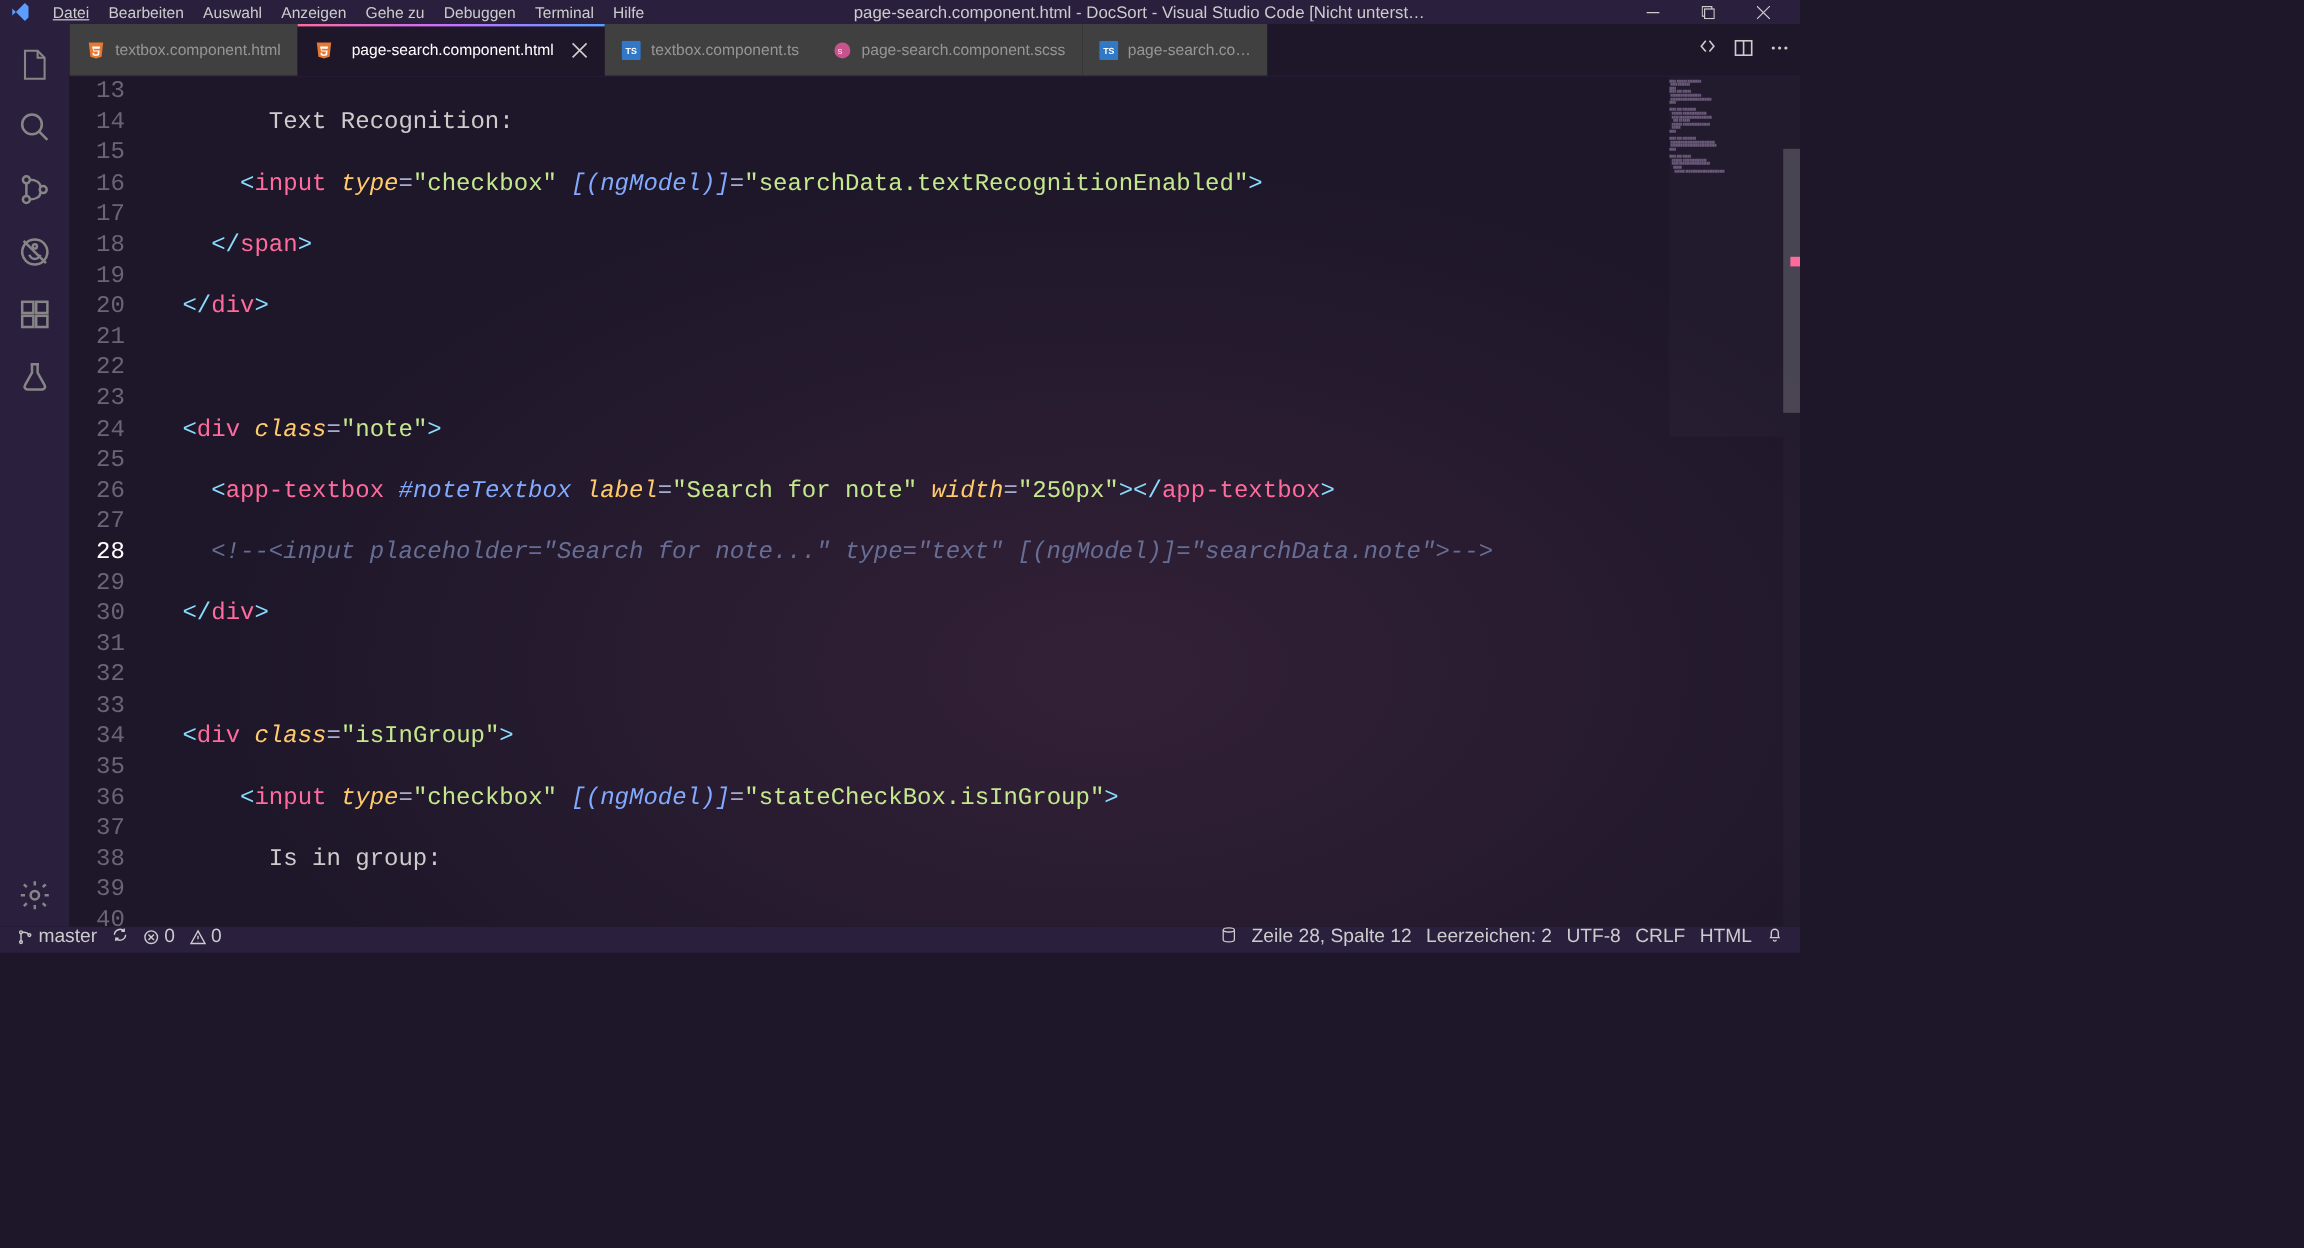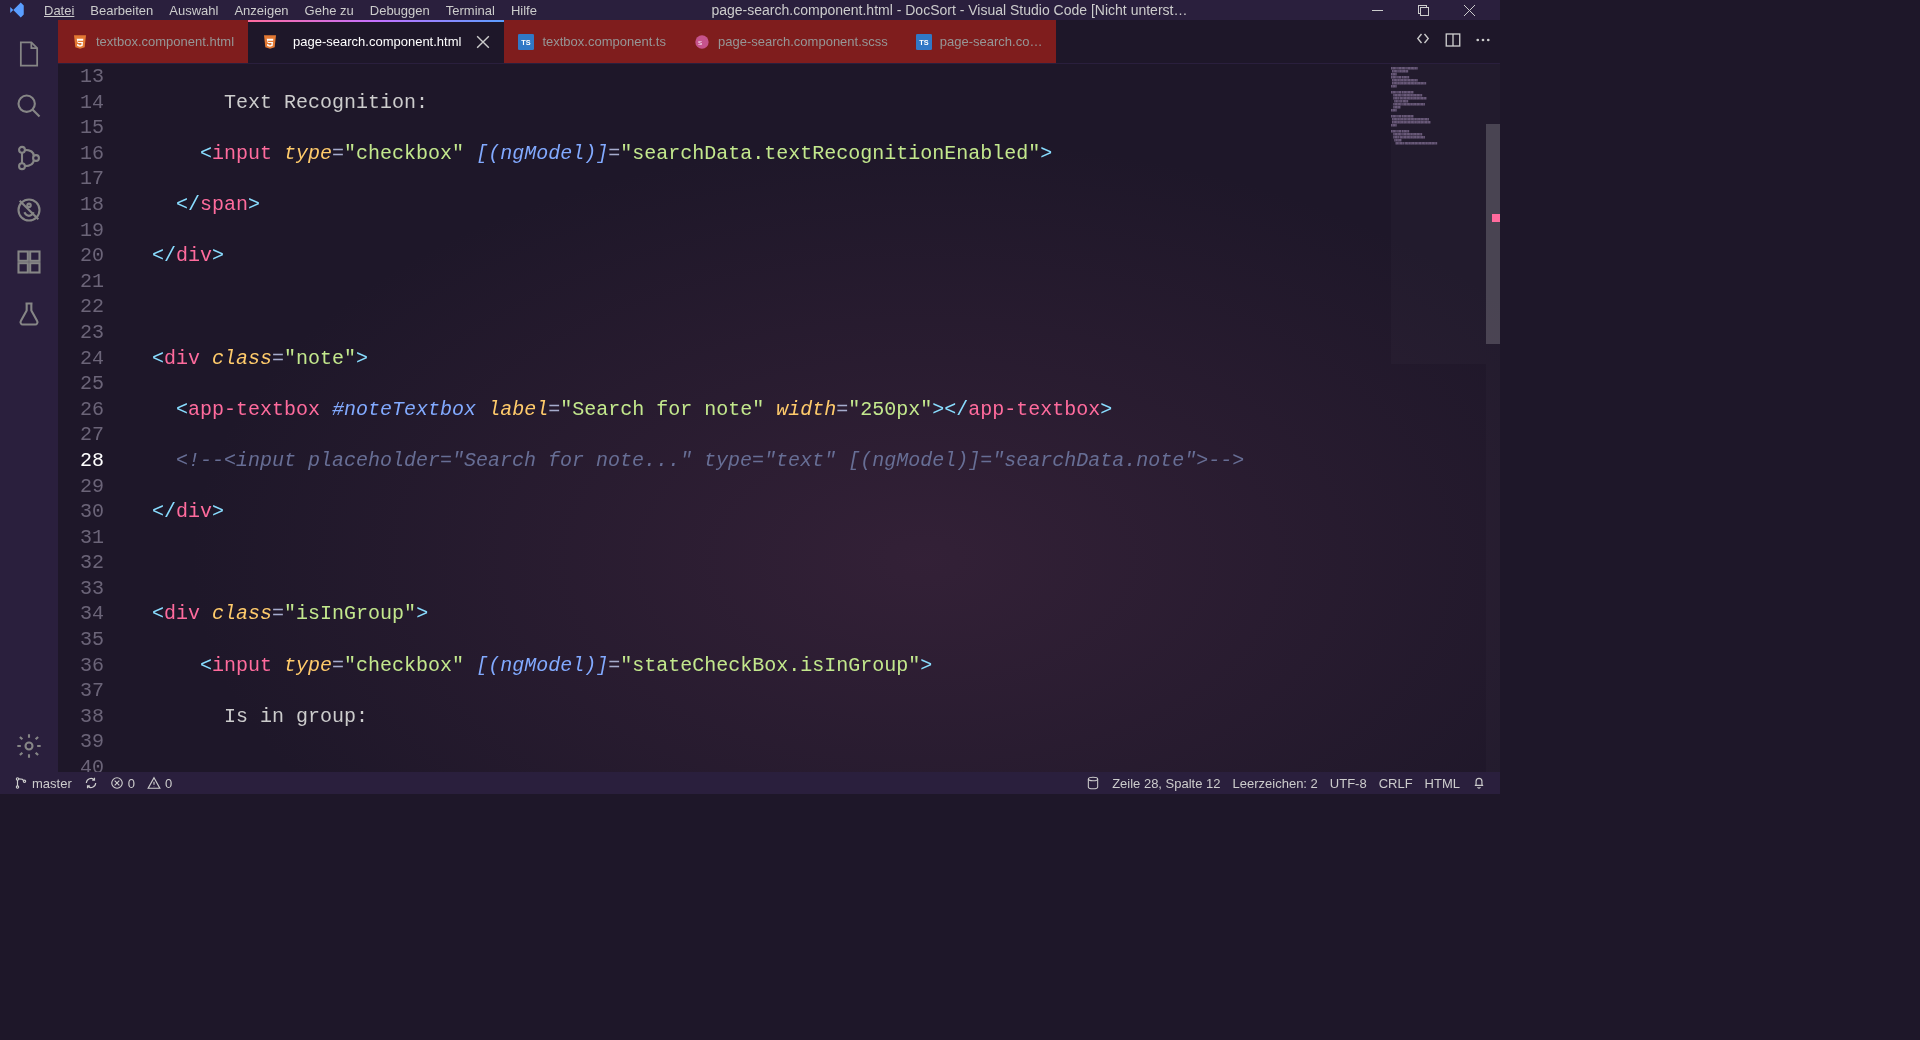--- a/index.html
+++ b/index.html
@@ -83,21 +83,21 @@
   align-items: stretch;
   border-bottom: 1px solid #2a1f3d;
 }
 .tab {
   display: flex;
   align-items: center;
   gap: 8px;
   padding: 0 14px;
   font-size: 13px;
   color: #969696;
-  background: #7f1d1d;
+  background: #404040;
   cursor: pointer;
   position: relative;
 }
 .tab.active {
   color: #ffffff;
   background: #1e1729;
   gap: 15px;
 }
 .tab.active::after {
   content: "";
@@ -183,22 +183,22 @@
 .t-attr { color: #ffcb6b; font-style: italic; }
 .t-punct { color: #a6accd; }
 .t-str { color: #c3e88d; }
 .t-dir { color: #82aaff; font-style: italic; }
 .t-comment { color: #676e95; font-style: italic; }
 .t-br { color: #89ddff; }
 .statusbar {
   height: 22px;
   background: #2a1f3d;
   display: flex;
-  align-items: center;
-  font-size: 13px;
+  align-items: flex-start;
+  font-size: 16px;
   color: #cccccc;
   padding: 0 8px;
 }
 .sb-item {
   padding: 0 6px;
   display: flex;
   align-items: center;
   gap: 4px;
   cursor: pointer;
 }

